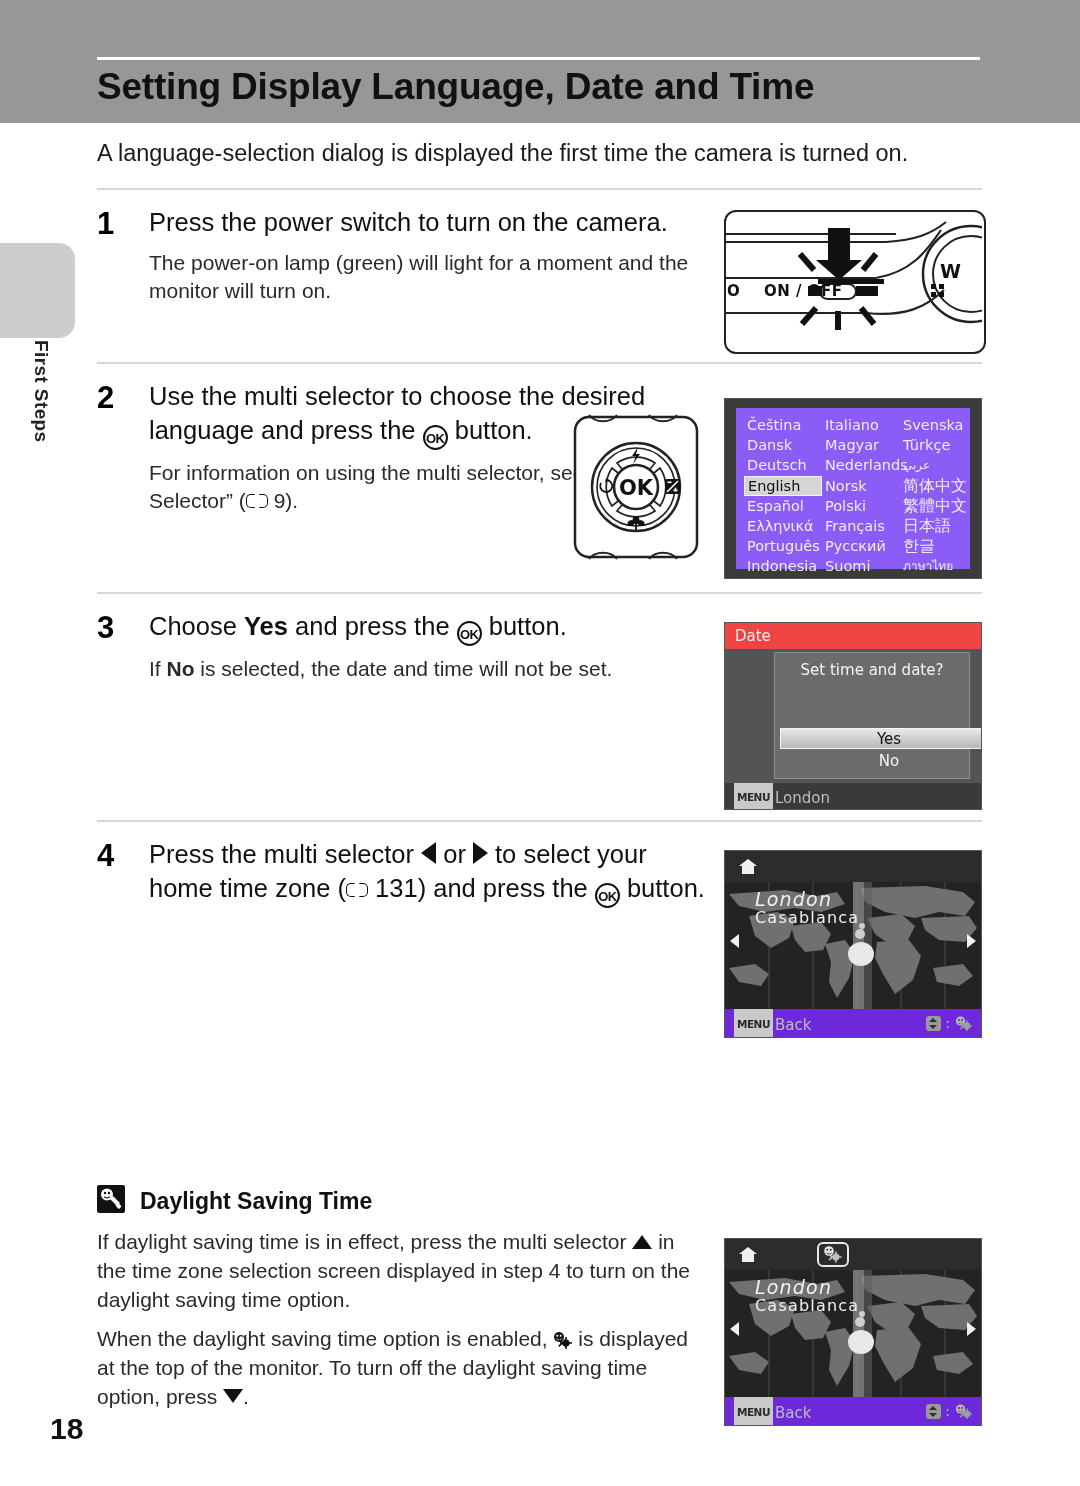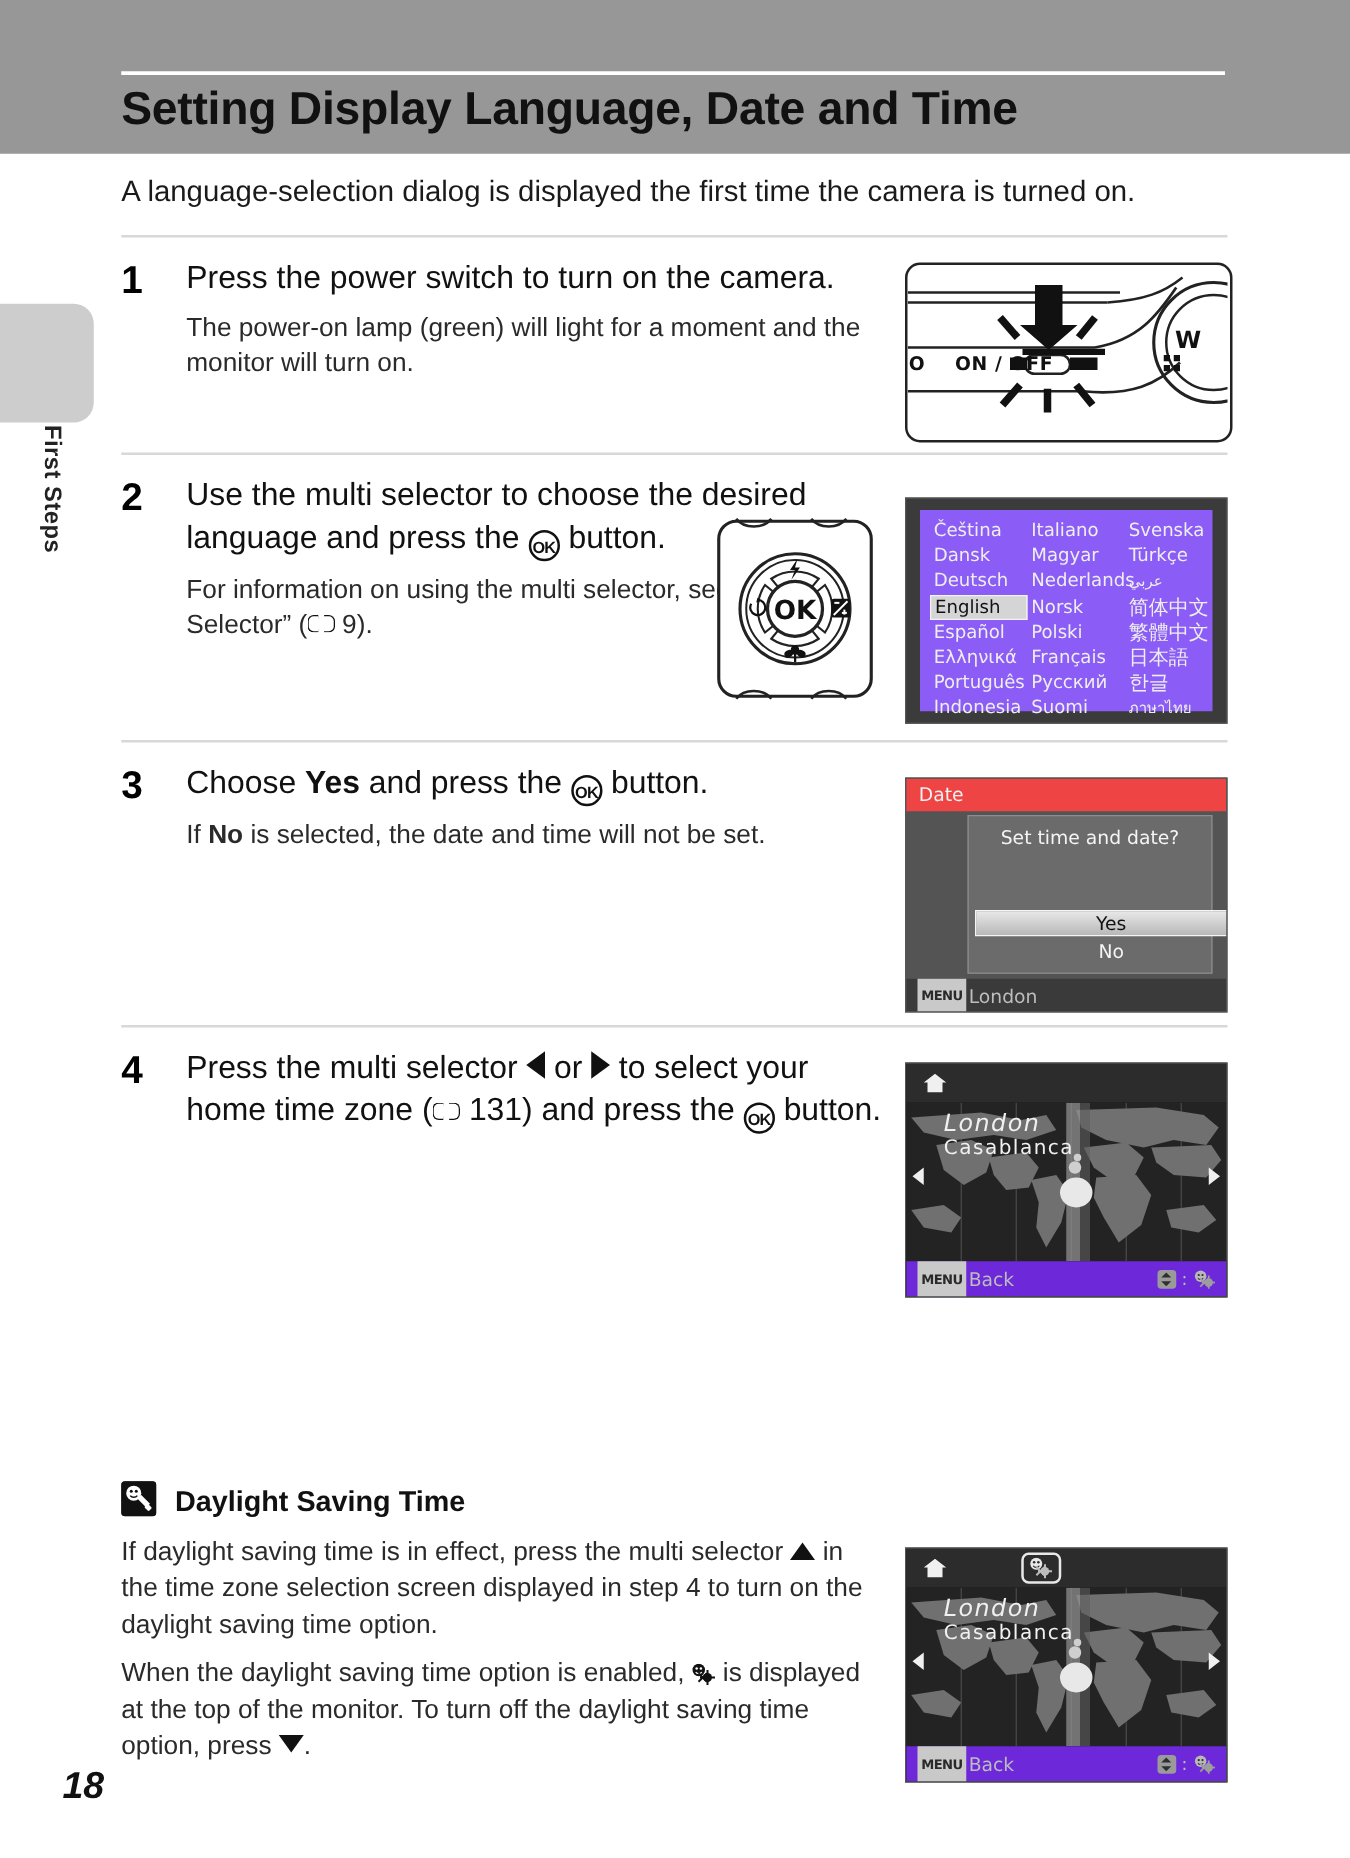--- a/index.html
+++ b/index.html
@@ -356,21 +356,20 @@
     width: 19px; height: 17px;
     vertical-align: -3px;
     position: relative;
   }
 
   
   .page-num {
     position: absolute;
     left: 50px; top: 1412px;
     font-size: 30px;
-    font-style: italic;
     font-weight: bold;
     color: #111;
   }
 </style>
 </head>
 <body>
 
 <div class="header-band">
   <div class="header-rule"></div>
   <div class="page-title">Setting Display Language, Date and Time</div>

